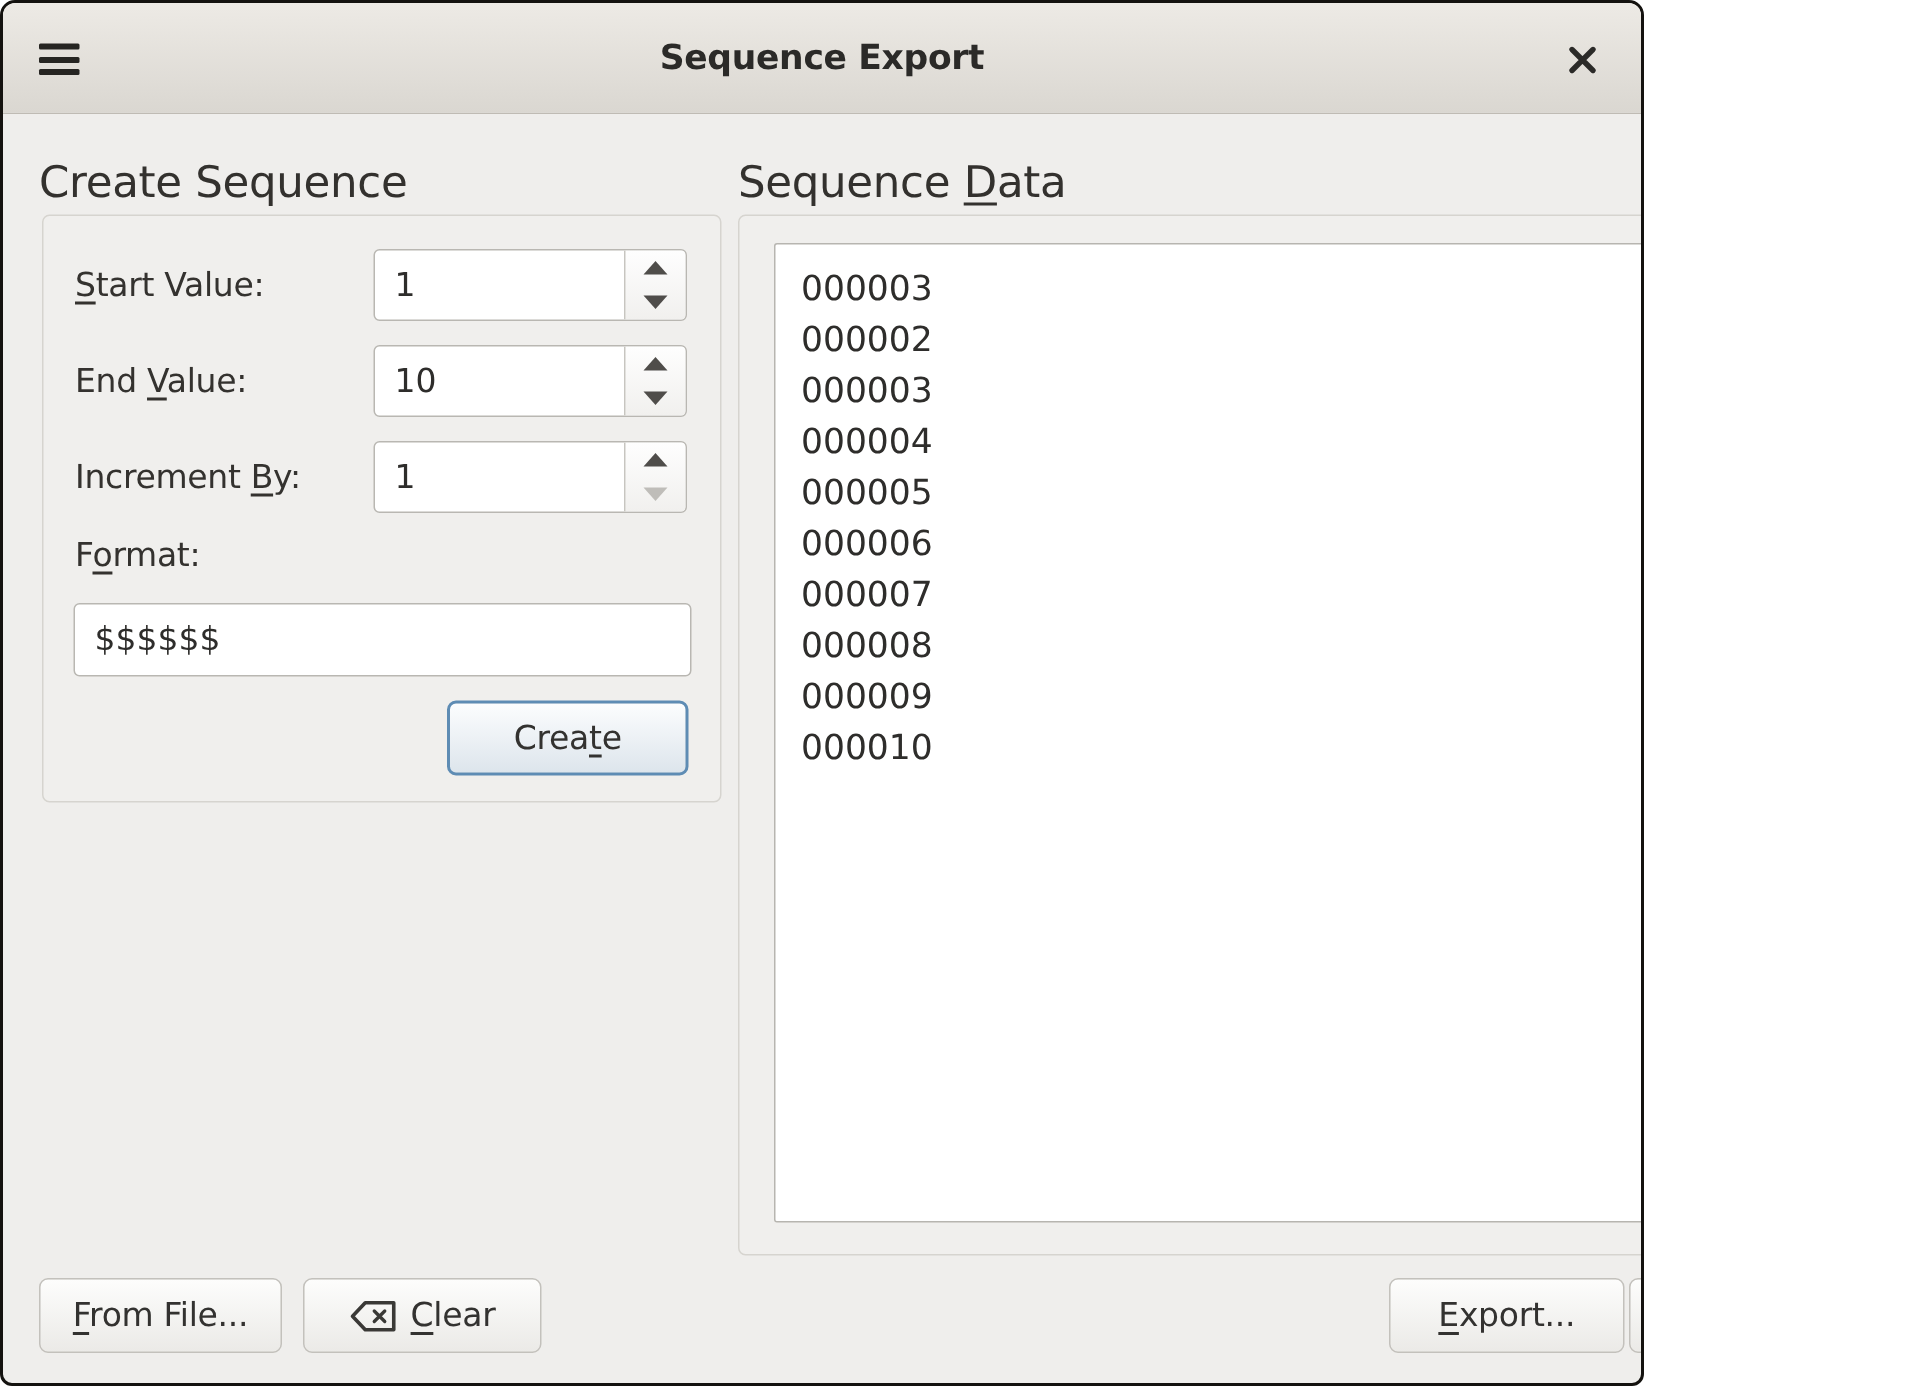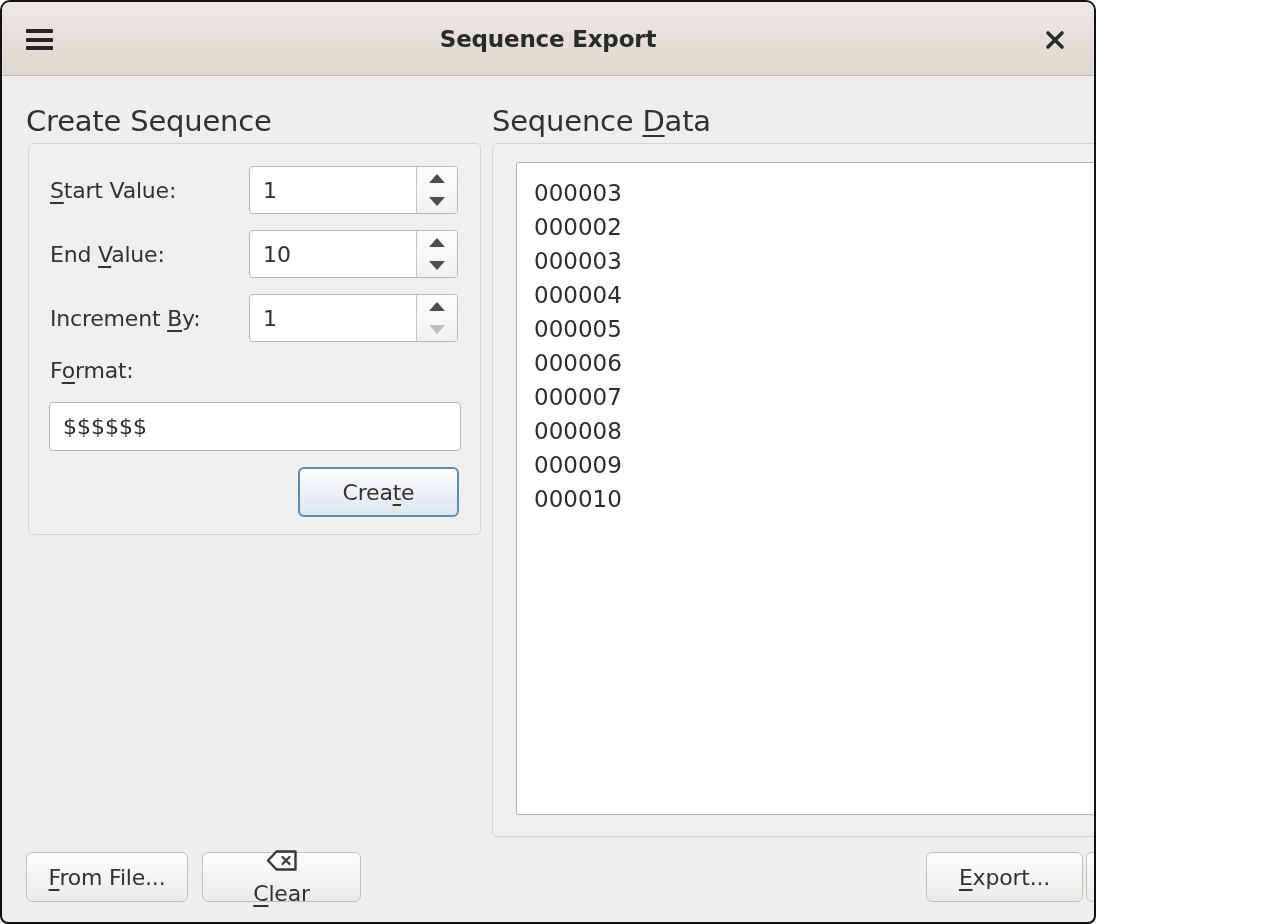--- a/index.html
+++ b/index.html
@@ -201,21 +201,21 @@
       <div class="seq-item">000007</div>
       <div class="seq-item">000008</div>
       <div class="seq-item">000009</div>
       <div class="seq-item">000010</div>
     </div>
 
   <button class="btn" style="left:24px; top:850px; width:162px;">
     <span><u>F</u>rom File...</span>
   </button>
 
-  <button class="btn" style="left:200px; top:850px; width:159px;flex-direction:column;">
+  <button class="btn" style="left:200px; top:850px; width:159px;">
     <span class="icon">
       <svg width="32" height="23" viewBox="0 0 32 23">
         <path d="M10.5 2.5 H29.5 V20.5 H10.5 L2 11.5 Z" fill="none" stroke="#3a3936" stroke-width="2.4" stroke-linejoin="round"></path>
         <path d="M16.5 8 L23.5 15 M23.5 8 L16.5 15" stroke="#3a3936" stroke-width="2.2" stroke-linecap="round" fill="none"></path>
       </svg>
     </span>
     <span><u>C</u>lear</span>
   </button>
 
   <button class="btn" style="left:924px; top:850px; width:157px;">

